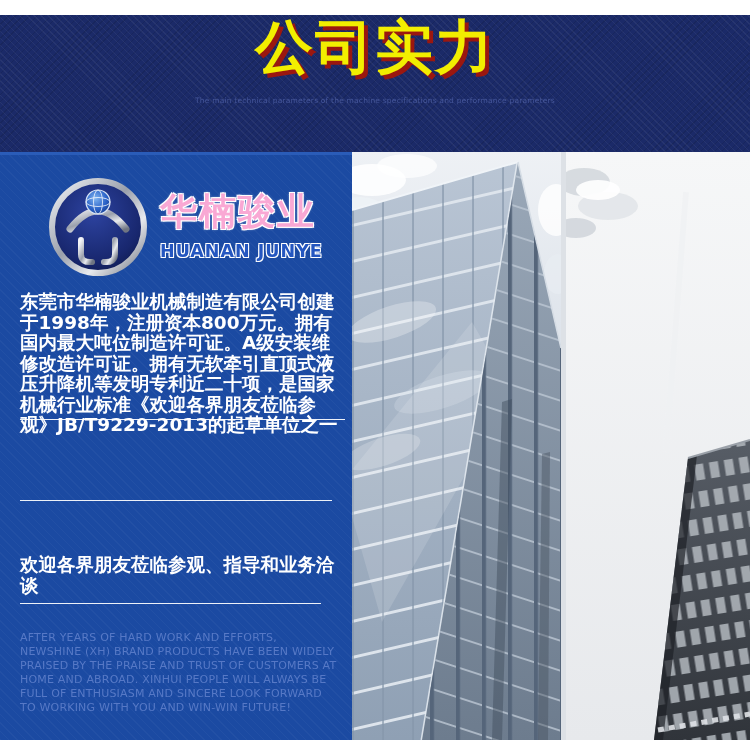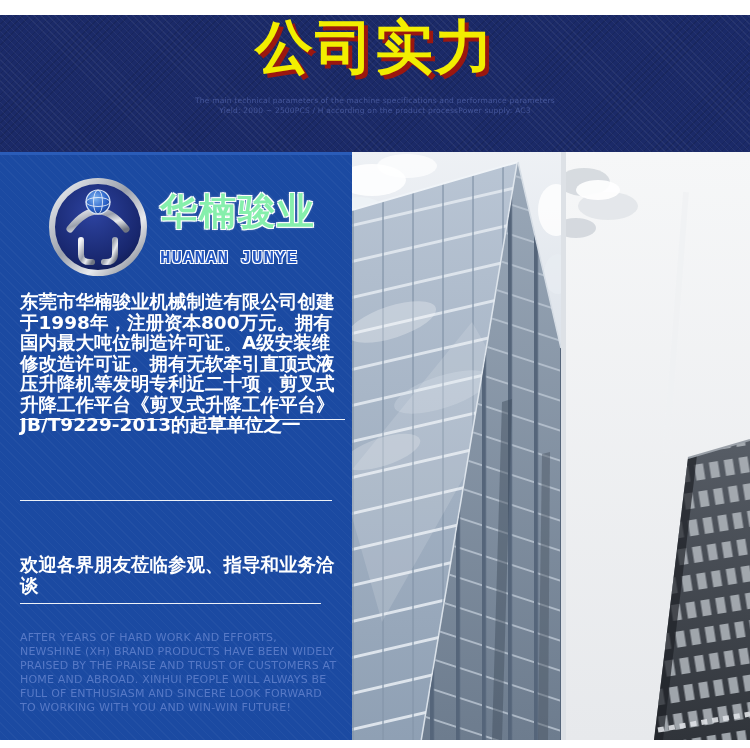--- a/index.html
+++ b/index.html
@@ -20,24 +20,24 @@
   
   .content{position:absolute;left:0;top:152px;width:750px;height:588px;}
   .left-col{position:absolute;left:0;top:0;width:352px;height:588px;background:#1b4aa2;
       border-top:3px solid #2a5cb8;box-sizing:border-box;overflow:hidden;}
   .left-col::before{content:"";position:absolute;inset:0;
       background:repeating-linear-gradient(45deg,rgba(255,255,255,.03) 0 1px,transparent 1px 6px);}
 
   
   .logo-badge{position:absolute;left:48px;top:22px;width:100px;height:100px;}
   .logo-text{position:absolute;left:160px;top:36px;width:185px;}
-  .logo-cn{font-size:37px;line-height:42px;font-weight:bold;letter-spacing:2px;color:#86efac;
+  .logo-cn{font-size:37px;line-height:42px;font-weight:bold;letter-spacing:2px;color:#f9a8d4;
       text-shadow:-1px -1px 0 #fff,1px -1px 0 #fff,-1px 1px 0 #fff,1px 1px 0 #fff,0 0 3px #fff;}
-  .logo-en{margin-top:15px;font-size:17.5px;line-height:20px;font-weight:bold;letter-spacing:1px;color:#2456c0;
-      text-shadow:-1px -1px 0 #fff,1px -1px 0 #fff,-1px 1px 0 #fff,1px 1px 0 #fff;font-family:Liberation Mono, monospace;}
+  .logo-en{margin-top:8px;font-size:17.5px;line-height:20px;font-weight:bold;letter-spacing:1px;color:#2456c0;
+      text-shadow:-1px -1px 0 #fff,1px -1px 0 #fff,-1px 1px 0 #fff,1px 1px 0 #fff;}
 
   
   .para{position:absolute;left:20px;width:328px;color:#ffffff;font-weight:600;
         font-size:18.5px;line-height:20.5px;}
   .para-1{top:137px;}
   .para-2{top:297px;font-size:18.5px;line-height:21.5px;}
   .para-3{top:400px;}
   .rule{position:absolute;left:20px;height:0;border-top:1px solid rgba(255,255,255,.92);}
   .rule-1{top:264px;width:325px;}
   .rule-2{top:345px;width:312px;}
@@ -54,21 +54,20 @@
 </style>
 </head>
 <body>
 
 <div class="page">
 
   <div class="banner">
     <div class="banner-title">公司实力</div>
     <div class="banner-sub">
       <div>The main technical parameters of the machine specifications and performance parameters</div>
-      <div>Yield: 2000 ~ 2500PCS / H according on the product processPower supply: AC3</div>
     </div>
   </div>
 
   <div class="content">
 
     <div class="left-col">
 
       <div class="logo-badge">
         <svg width="100" height="100" viewBox="0 0 100 100">
           <defs>
@@ -104,21 +103,21 @@
             <ellipse cx="50" cy="25" rx="4.5" ry="12"></ellipse>
           </g>
         </svg>
       </div>
 
       <div class="logo-text">
         <div class="logo-cn">华楠骏业</div>
         <div class="logo-en">HUANAN JUNYE</div>
       </div>
 
-      <div class="para para-1">东莞市华楠骏业机械制造有限公司创建于1998年，注册资本800万元。拥有国内最大吨位制造许可证。A级安装维修改造许可证。拥有无软牵引直顶式液压升降机等发明专利近二十项，剪叉式升降工作平台《剪叉式升降工作平台》JB/T9229-2013的起草单位之一</div>
+      <div class="para para-1">东莞市华楠骏业机械制造有限公司创建于1998年，注册资本800万元。拥有国内最大吨位制造许可证。A级安装维修改造许可证。拥有无软牵引直顶式液压升降机等发明专利近二十项，是国家机械行业标准《欢迎各界朋友莅临参观》JB/T9229-2013的起草单位之一</div>
       <div class="rule rule-1"></div>
 
       <div class="rule rule-2"></div>
 
       <div class="para para-3">欢迎各界朋友莅临参观、指导和业务洽谈</div>
       <div class="rule rule-3"></div>
 
       <div class="footer-en">AFTER YEARS OF HARD WORK AND EFFORTS, NEWSHINE (XH) BRAND PRODUCTS HAVE BEEN WIDELY PRAISED BY THE PRAISE AND TRUST OF CUSTOMERS AT HOME AND ABROAD. XINHUI PEOPLE WILL ALWAYS BE FULL OF ENTHUSIASM AND SINCERE LOOK FORWARD TO WORKING WITH YOU AND WIN-WIN FUTURE!</div>
     </div>
 

